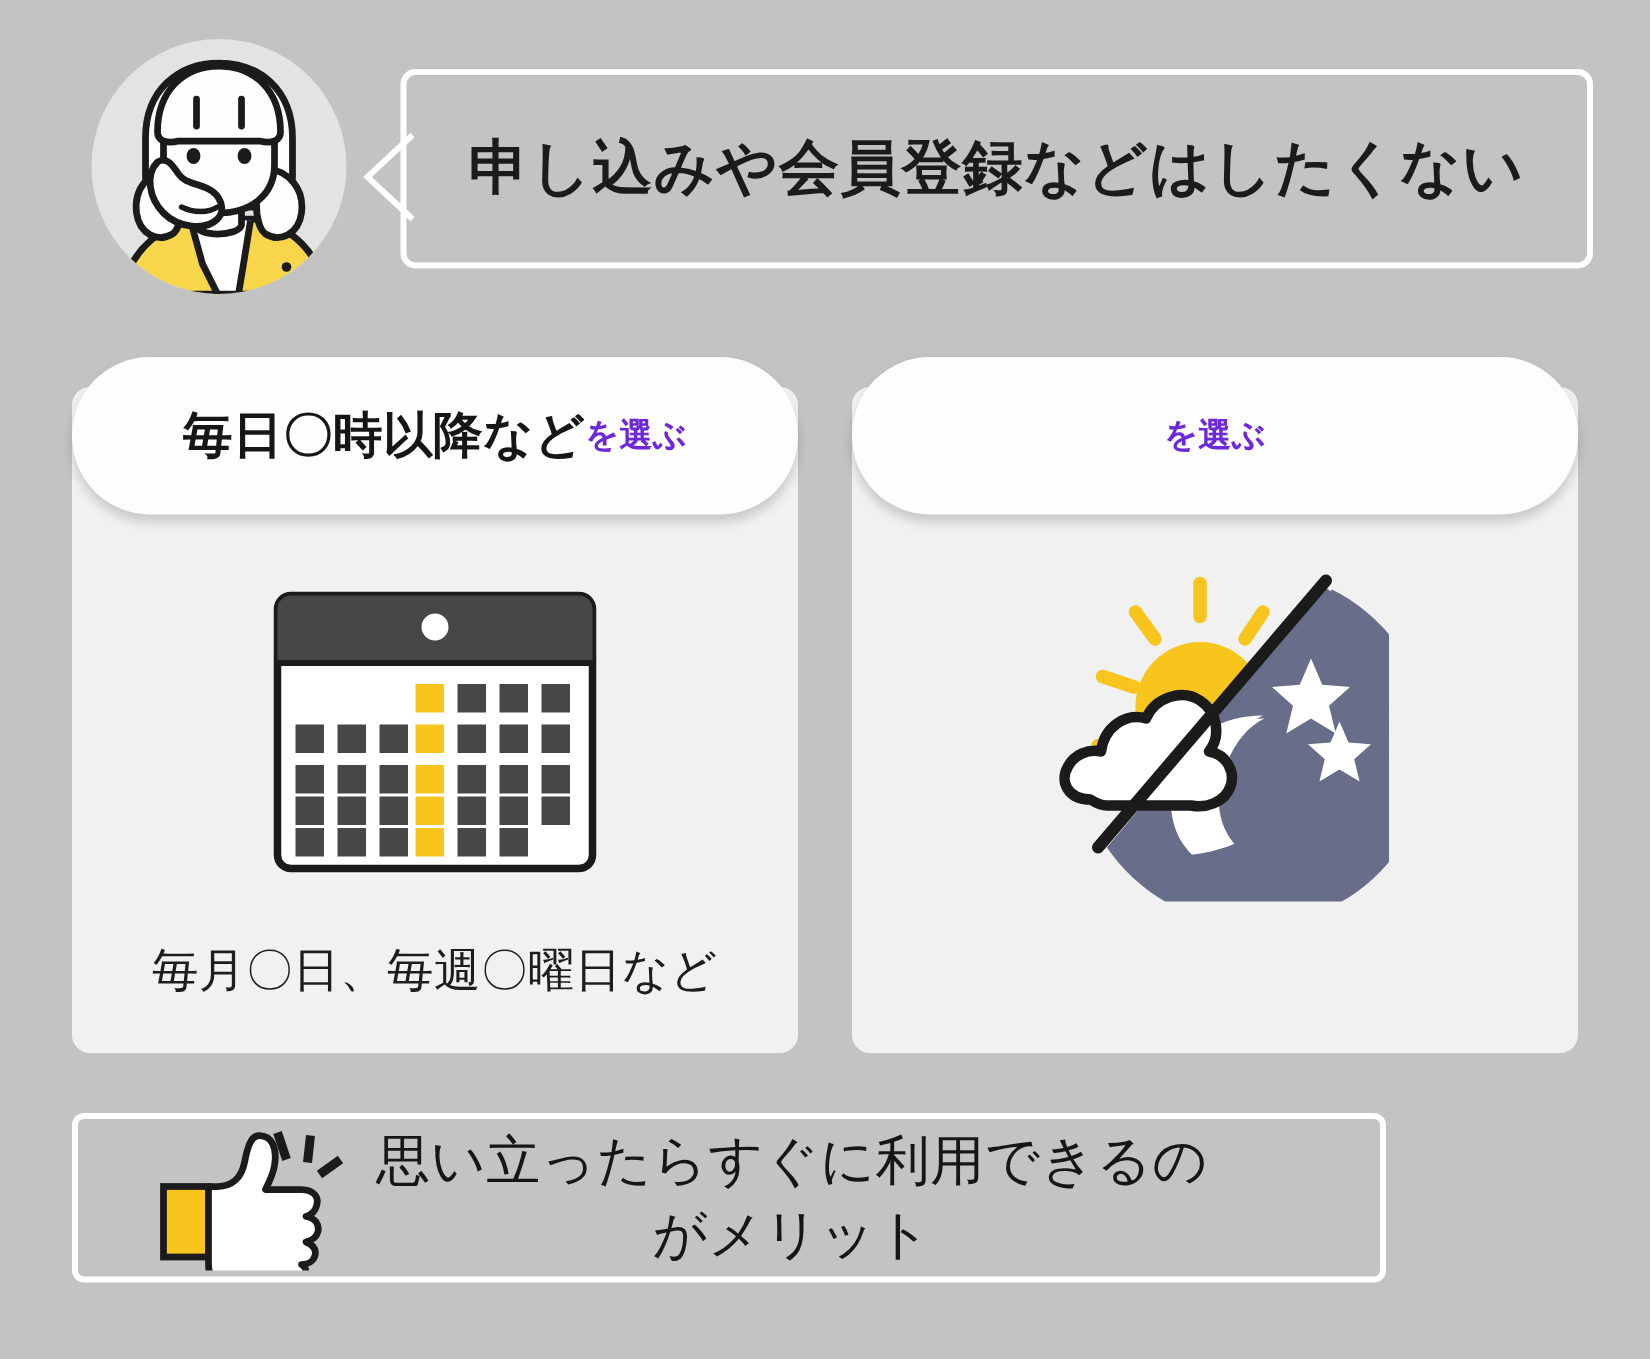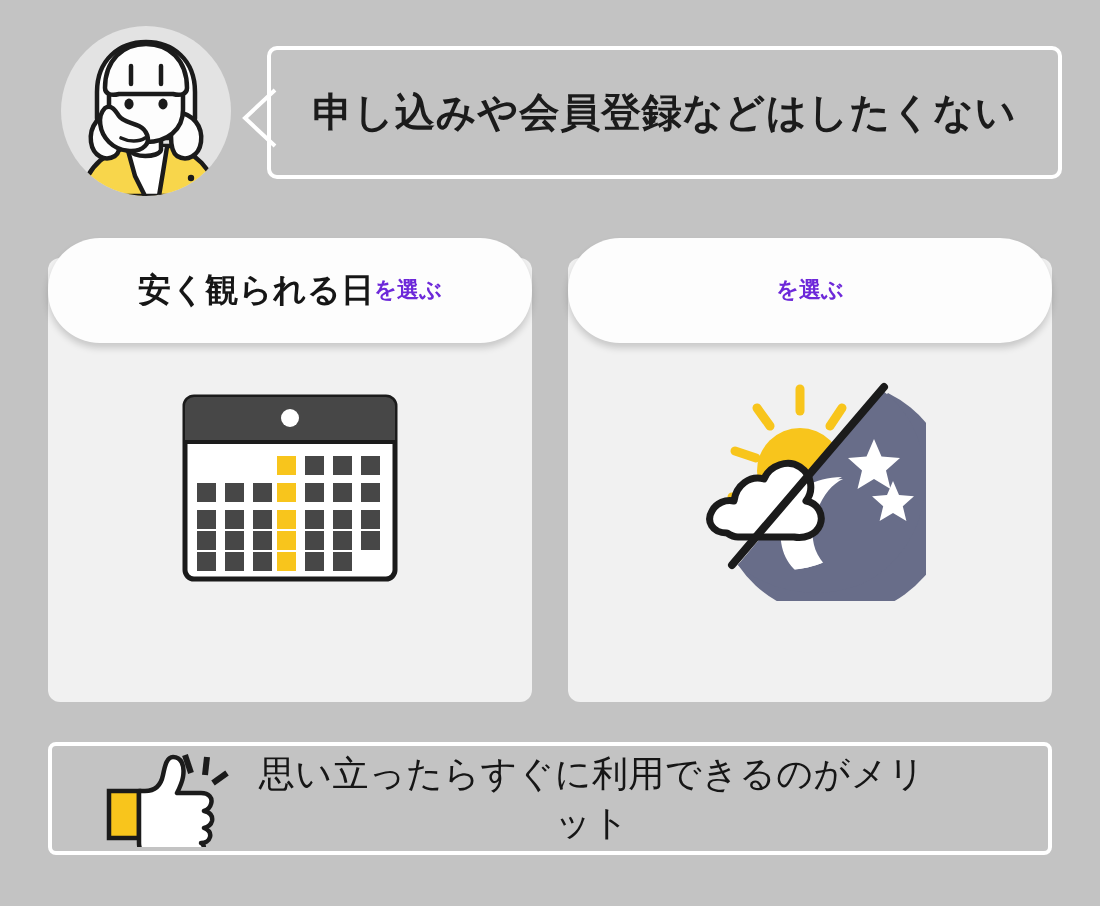--- a/index.html
+++ b/index.html
@@ -134,21 +134,21 @@
     font-size: 31px;
     color: #1d1d1d;
     letter-spacing: 0.01em;
   }
 
   
   .bottom-bar {
     position: absolute;
     left: 48px;
     top: 742px;
-    width: 1004px;
+    width: 876px;
     height: 113px;
     border: 4px solid #ffffff;
     border-radius: 8px;
     box-sizing: border-box;
     display: flex;
     align-items: center;
   }
   .thumb-wrap {
     width: 150px;
     height: 100px;
@@ -208,21 +208,21 @@
       </svg>
     </div>
     <span class="bubble-text">申し込みや会員登録などはしたくない</span>
   </div>
 </div>
 
 <div class="cards">
 
   <div class="card left">
     <div class="card-pill">
-      <span class="pill-main">安く観られる日</span>
+      <span class="pill-main">毎日〇時以降など</span>
         <span class="pill-sub">を選ぶ</span>
     </div>
 
     <div class="card-figure">
       <svg width="216" height="188" viewBox="0 0 216 188" xmlns="http://www.w3.org/2000/svg">
 
         <rect x="3" y="3" width="210" height="182" rx="9" ry="9" fill="#ffffff" stroke="#1b1b1b" stroke-width="5"></rect>
 
         <path d="M3 12 a9 9 0 0 1 9-9 h192 a9 9 0 0 1 9 9 v36 h-210 Z" fill="#474747"></path>
         <line x1="3" y1="48" x2="213" y2="48" stroke="#1b1b1b" stroke-width="4"></line>
@@ -260,20 +260,21 @@
 
         <rect x="15" y="158" width="19" height="19" fill="#474747"></rect>
         <rect x="43" y="158" width="19" height="19" fill="#474747"></rect>
         <rect x="71" y="158" width="19" height="19" fill="#474747"></rect>
         <rect x="95" y="158" width="19" height="19" fill="#f8c51c"></rect>
         <rect x="123" y="158" width="19" height="19" fill="#474747"></rect>
         <rect x="151" y="158" width="19" height="19" fill="#474747"></rect>
       </svg>
     </div>
 
+    <div class="card-caption">毎月〇日、毎週〇曜日など</div>
   </div>
 
   <div class="card right">
     <div class="card-pill">
         <span class="pill-sub">を選ぶ</span>
     </div>
 
     <div class="card-figure">
       <svg width="232" height="226" viewBox="0 0 232 226" xmlns="http://www.w3.org/2000/svg">
         <defs>

